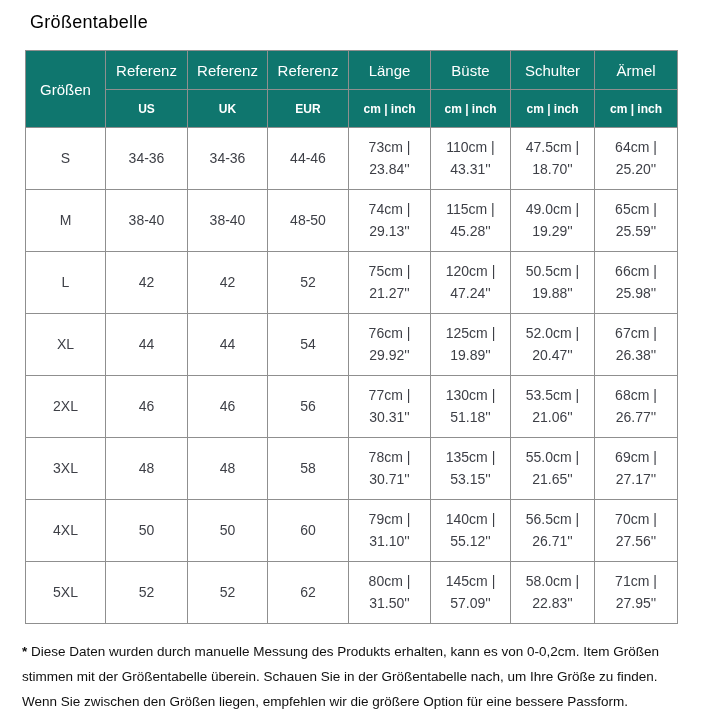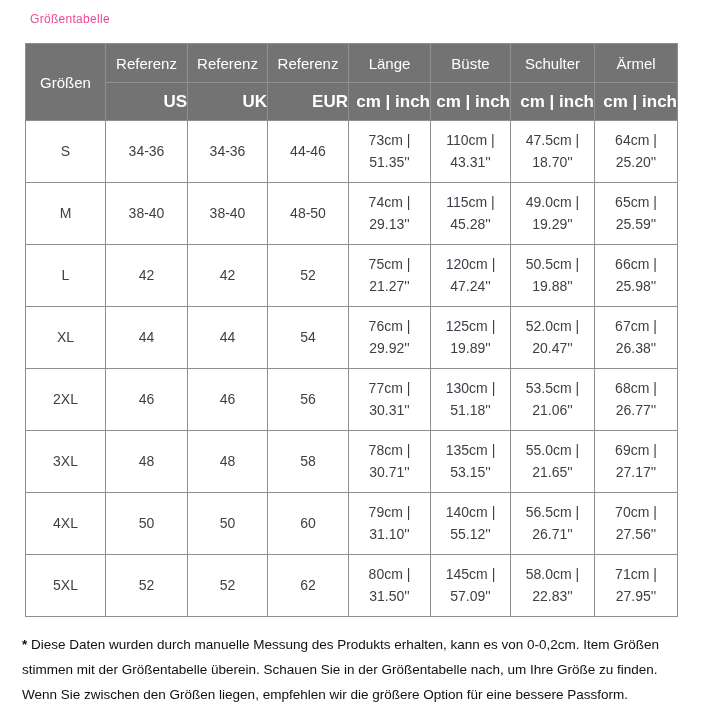--- a/index.html
+++ b/index.html
@@ -4,45 +4,45 @@
 <style>
   * { box-sizing: border-box; margin: 0; padding: 0; }
   html, body { background: #ffffff; }
   body {
     width: 711px; height: 711px;
     font-family: "Liberation Sans", sans-serif;
     color: #1a1a1a;
     overflow: hidden;
   }
   .page-title {
-    font-size: 12px;
+    font-size: 18px;
     font-weight: 500;
     letter-spacing: 0.3px;
-    color: #ec4899;
+    color: #000000;
     margin: 12px 16px 0 30px;
   }
   table.size-chart {
     border-collapse: collapse;
     table-layout: fixed;
     margin: 17px 0 0 25px;
   }
   table.size-chart th,
   table.size-chart td {
     border: 1px solid #8f8f8f;
     text-align: center;
     vertical-align: middle;
     overflow: hidden;
   }
   thead th {
-    background: #737373;
+    background: #0f766e;
     color: #ffffff;
     font-weight: 400;
   }
   thead tr.top-row th { height: 39px; font-size: 15px; }
-  thead tr.sub-row th { height: 38px; font-size: 17px; font-weight: 700; text-align: right; }
+  thead tr.sub-row th { height: 38px; font-size: 12px; font-weight: 700; }
   thead th.size-head { font-size: 16px; font-weight: 400; }
   tbody td {
     height: 62px;
     color: #3d3f46;
     font-size: 14px;
     line-height: 1.55;
     white-space: pre-line;
   }
   tbody td.size-cell { font-size: 14px; }
   .footnote {
@@ -90,21 +90,21 @@
       <th>cm | inch</th>
     </tr>
   </thead>
   <tbody>
       <tr>
         <td class="size-cell">S</td>
         <td>34-36</td>
         <td>34-36</td>
         <td>44-46</td>
         <td>73cm |
-51.35''</td>
+23.84''</td>
         <td>110cm |
 43.31''</td>
         <td>47.5cm |
 18.70''</td>
         <td>64cm |
 25.20''</td>
       </tr>
       <tr>
         <td class="size-cell">M</td>
         <td>38-40</td>

